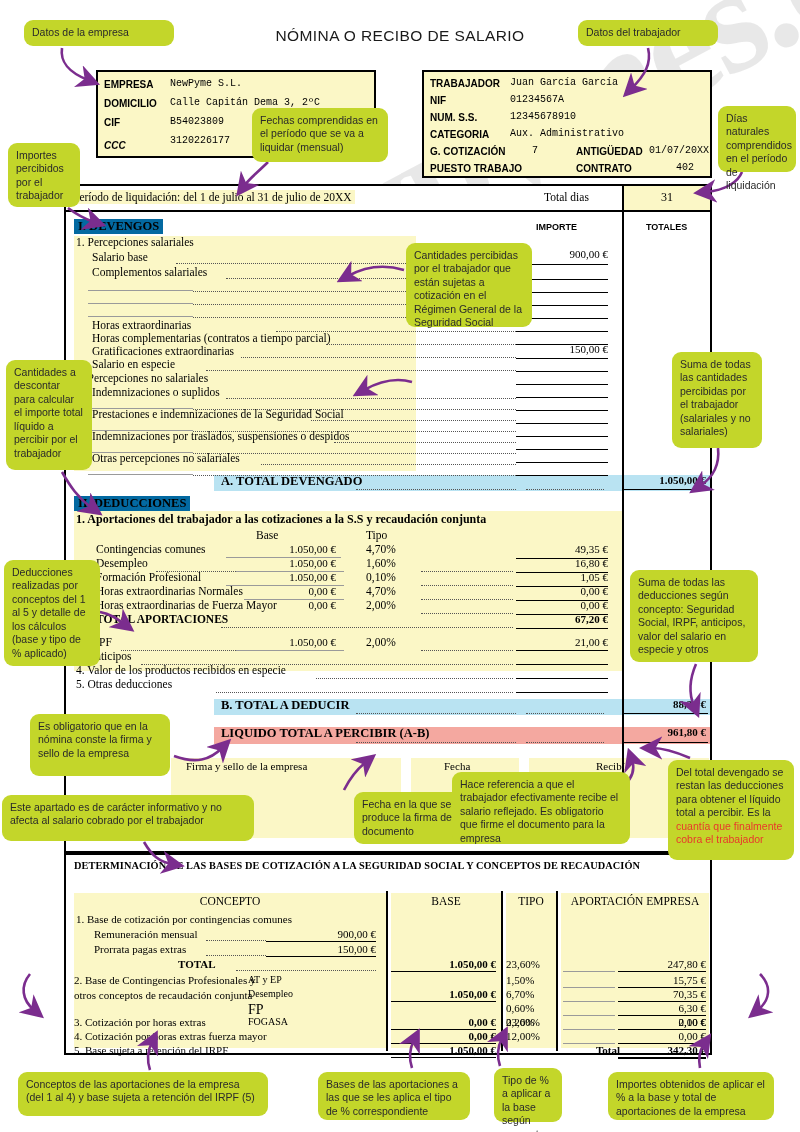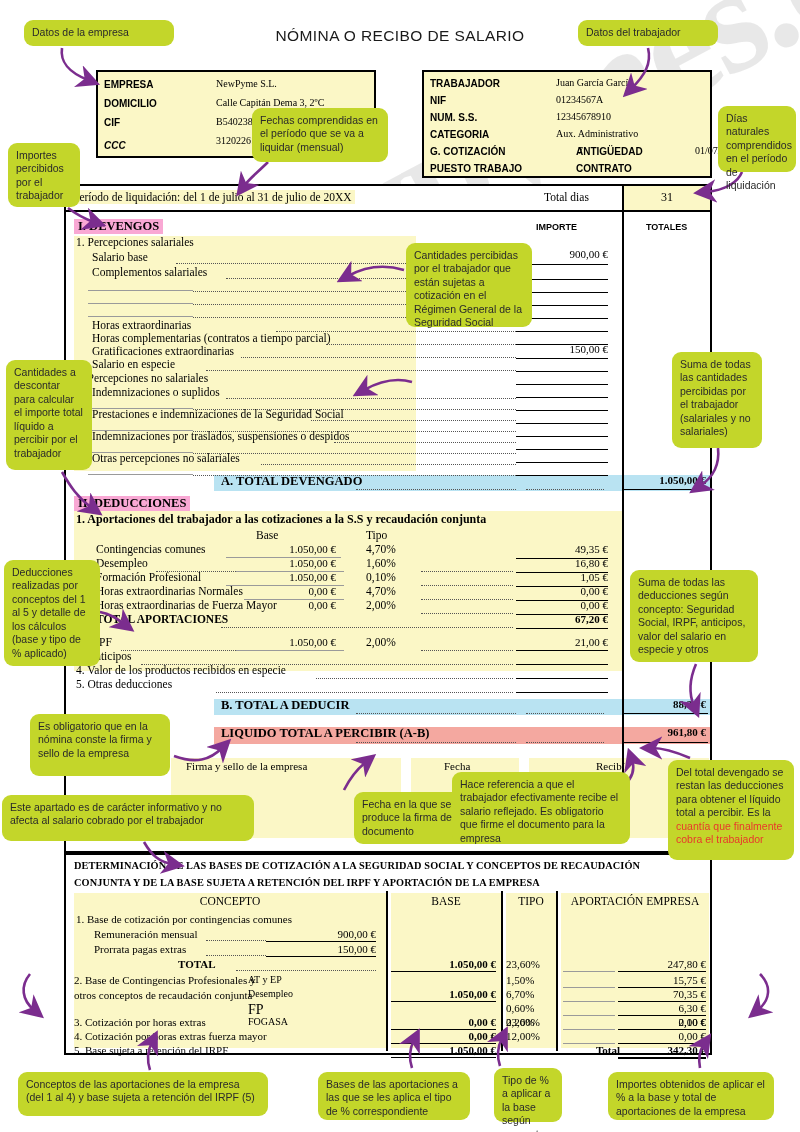--- a/index.html
+++ b/index.html
@@ -16,35 +16,35 @@
   .callout{position:absolute;background:#c3d62a;border-radius:9px;
     font-family:"Liberation Sans",sans-serif;color:#2a2a2a;
     font-size:10.5px;line-height:1.28;padding:6px 8px;box-sizing:border-box;z-index:40;}
   .callout .red{color:#e8392b;}
   svg.arrow{position:absolute;z-index:39;overflow:visible;pointer-events:none;}
 
   
   .box{position:absolute;box-sizing:border-box;}
   .hdrbox{background:#fbf7c6;border:2px solid #000;}
   .lbl{font-family:"Liberation Sans",sans-serif;font-weight:700;font-size:10px;color:#000;}
-  .val{font-family:Liberation Serif, serif;font-size:10px;color:#000;margin-left:46px;}
+  .val{font-family:Liberation Mono, monospace;font-size:10px;color:#000;}
 
   .title{position:absolute;left:0;top:27px;width:800px;text-align:center;
     font-family:"Liberation Sans",sans-serif;font-size:15.5px;letter-spacing:.4px;color:#1a1a1a;}
 
   
   #mainframe{position:absolute;left:64px;top:184px;width:648px;height:669px;
     border:2px solid #000;box-sizing:border-box;background:#fff;z-index:5;}
   #periodrow{position:absolute;left:0;top:0;width:644px;height:26px;border-bottom:2px solid #000;box-sizing:border-box;}
   .periodtxt{position:absolute;left:4px;top:4px;font-size:11.5px;background:#fbf7c6;padding:1px 3px;}
   .totdiastxt{position:absolute;left:478px;top:5px;font-size:11.5px;}
   #diascell{position:absolute;left:556px;top:0;width:88px;height:24px;background:#fbf7c6;
     border-left:2px solid #000;box-sizing:border-box;text-align:center;font-size:12px;padding-top:4px;}
 
-  .sechdr{position:absolute;font-weight:700;font-size:12.5px;background:#f9a8d4;padding:0 4px;}
+  .sechdr{position:absolute;font-weight:700;font-size:12.5px;background:#0369a1;padding:0 4px;}
   .colhdr{position:absolute;font-family:"Liberation Sans",sans-serif;font-weight:700;font-size:9px;}
 
   .yellowzone{position:absolute;background:#fbf7c6;z-index:6;}
   .line{position:absolute;font-size:11.5px;z-index:10;white-space:nowrap;}
   .bold{font-weight:700;}
   .amt{position:absolute;font-size:11px;text-align:right;z-index:12;}
   .rule{position:absolute;border-bottom:1.4px solid #000;z-index:11;}
   .drule{position:absolute;border-bottom:1.2px dotted #555;z-index:9;}
   .grule{position:absolute;border-bottom:1.2px solid #9a9a9a;z-index:9;}
 
@@ -292,21 +292,20 @@
     <div class="sigcell" style="left:105px;top:572px;width:230px;height:80px;"></div>
     <div class="sigcell" style="left:345px;top:572px;width:108px;height:80px;"></div>
     <div class="sigcell" style="left:463px;top:572px;width:180px;height:80px;"></div>
     <div class="sigtxt" style="left:120px;top:574px;">Firma y sello de la empresa</div>
     <div class="sigtxt" style="left:378px;top:574px;">Fecha</div>
     <div class="sigtxt" style="left:530px;top:574px;">Recibí</div>
   </div>
 
   <div id="bottom">
     <div class="btitle" style="left:8px;top:5px;">DETERMINACIÓN DE LAS BASES DE COTIZACIÓN A LA SEGURIDAD SOCIAL Y CONCEPTOS DE RECAUDACIÓN</div>
-    <div class="btitle" style="left:8px;top:22px;">CONJUNTA Y DE LA BASE SUJETA A RETENCIÓN DEL IRPF Y APORTACIÓN DE LA EMPRESA</div>
 
     <div class="bt-yellow" style="left:8px;top:38px;width:312px;height:155px;"></div>
     <div class="bt-yellow" style="left:325px;top:38px;width:110px;height:155px;"></div>
     <div class="bt-yellow" style="left:440px;top:38px;width:50px;height:155px;"></div>
     <div class="bt-yellow" style="left:495px;top:38px;width:148px;height:155px;"></div>
 
     <div class="bhdr" style="left:8px;top:40px;width:312px;">CONCEPTO</div>
     <div class="bhdr" style="left:325px;top:40px;width:110px;">BASE</div>
     <div class="bhdr" style="left:440px;top:40px;width:50px;">TIPO</div>
     <div class="bhdr" style="left:495px;top:40px;width:148px;">APORTACIÓN EMPRESA</div>

